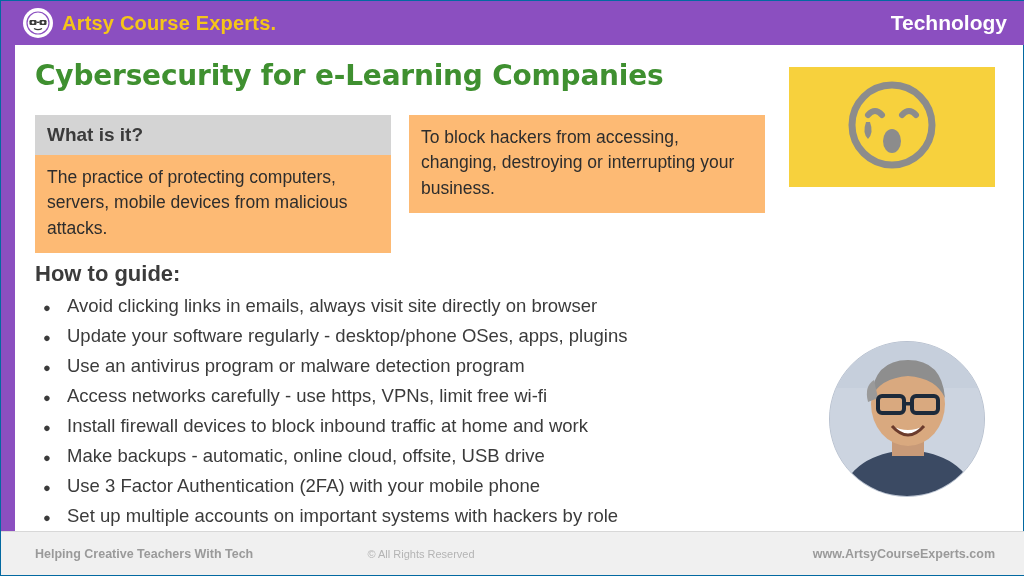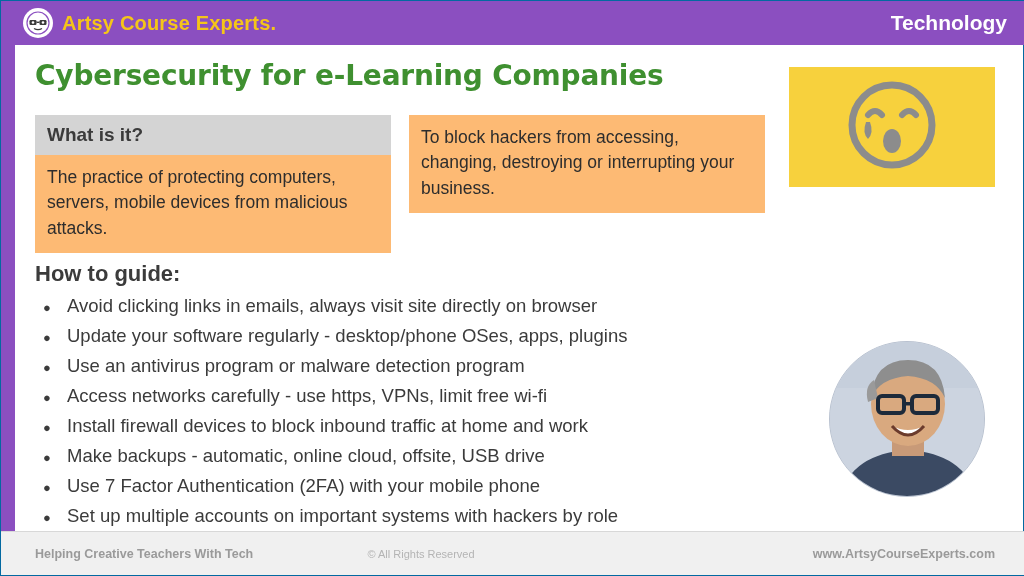--- a/index.html
+++ b/index.html
@@ -237,21 +237,21 @@
     <li>
         <span class="bullet">●</span>
         <span>Install firewall devices to block inbound traffic at home and work</span>
       </li>
     <li>
         <span class="bullet">●</span>
         <span>Make backups - automatic, online cloud, offsite, USB drive</span>
       </li>
     <li>
         <span class="bullet">●</span>
-        <span>Use 7 Factor Authentication (2FA) with your mobile phone</span>
+        <span>Use 3 Factor Authentication (2FA) with your mobile phone</span>
       </li>
     <li>
         <span class="bullet">●</span>
         <span>Set up multiple accounts on important systems with hackers by role</span>
       </li>
   </ul>
 
   <div class="avatar">
     <svg width="156" height="156" viewBox="0 0 156 156" aria-hidden="true">
       <rect width="156" height="156" fill="#ccd4e0"></rect>

